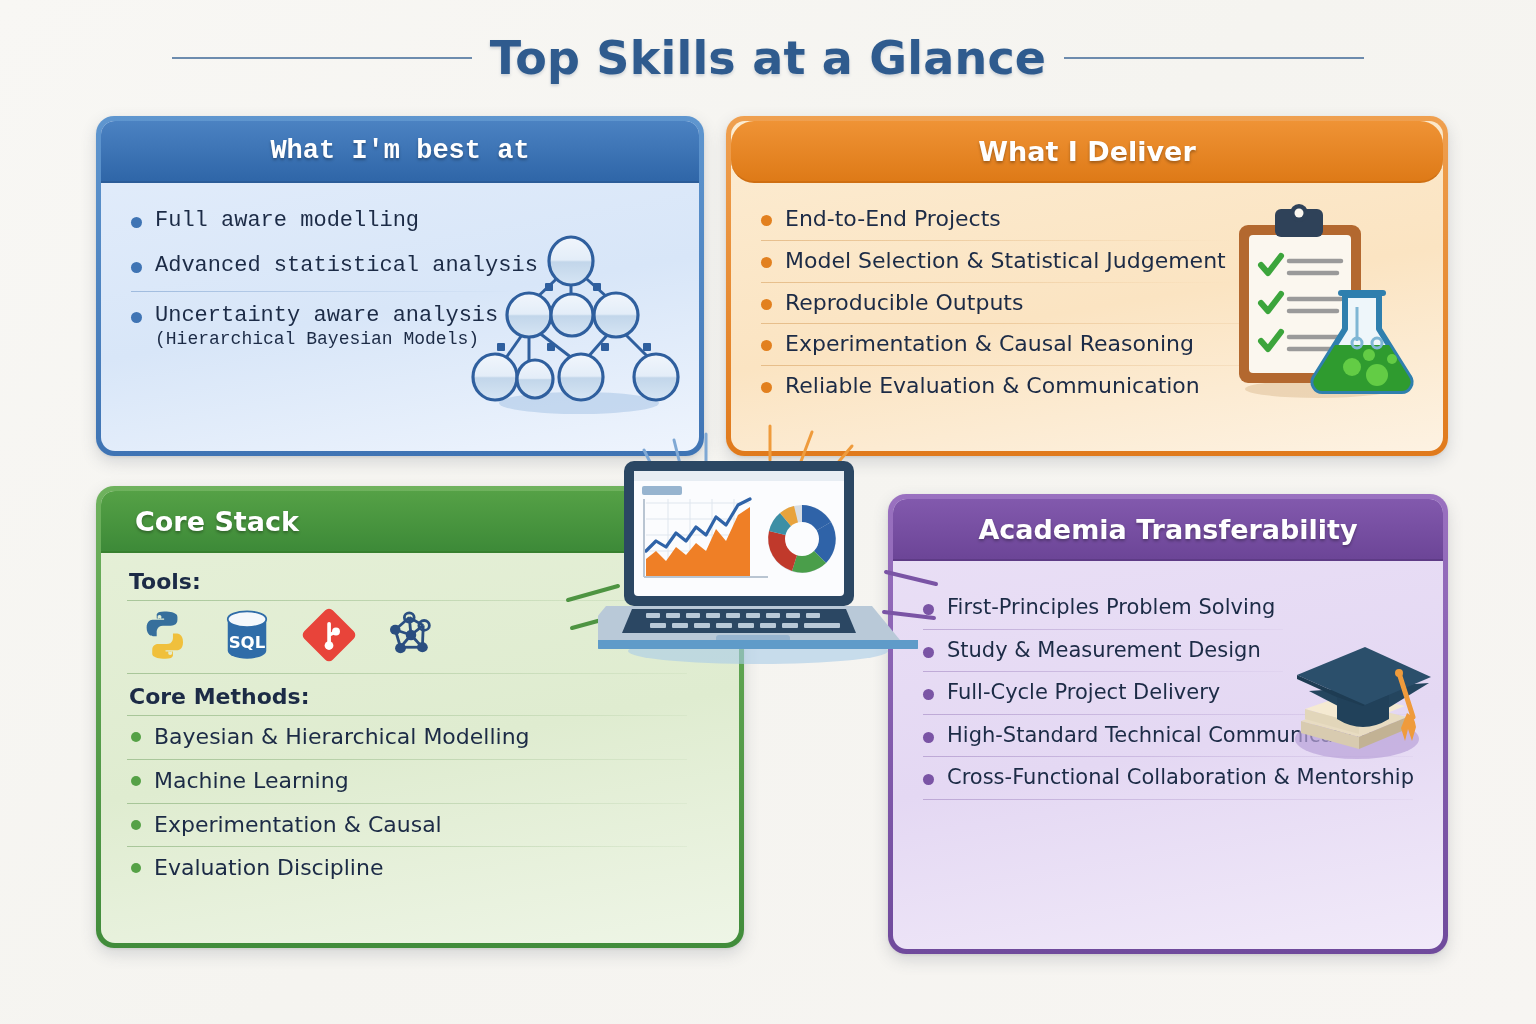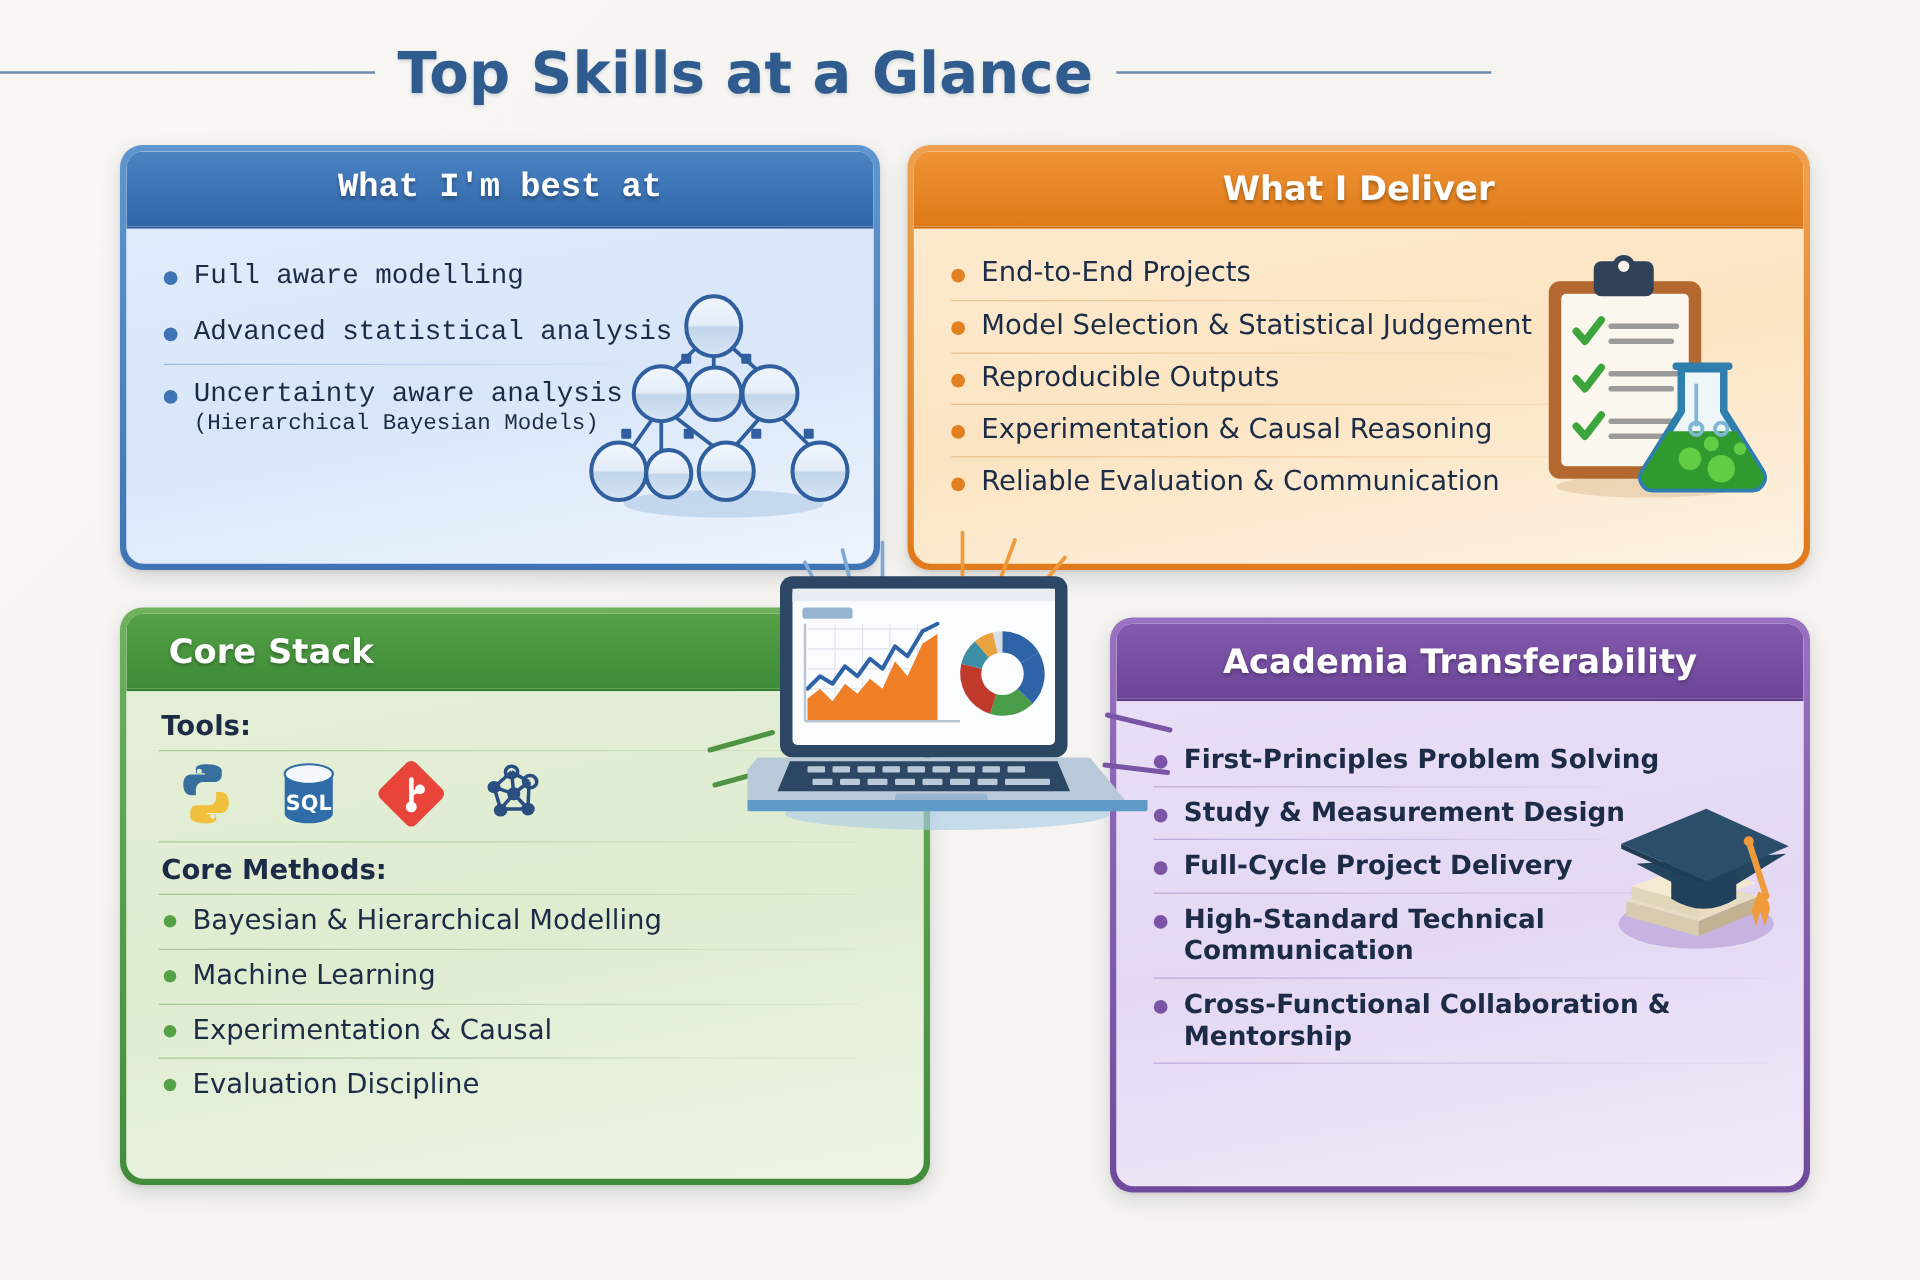--- a/index.html
+++ b/index.html
@@ -7,21 +7,21 @@
     width: 1536px; height: 1024px;
     background: #f7f6f3;
     font-family: "DejaVu Sans", sans-serif;
     overflow: hidden;
   }
   #stage { position: relative; width: 1536px; height: 1024px;
            background: linear-gradient(135deg,#f8f7f4 0%,#f5f4f0 50%,#f7f5f2 100%); }
 
   
   .title-row { position:absolute; top:18px; left:0; width:1536px; height:80px;
-               display:flex; align-items:center; gap:18px; }
+               display:flex; align-items:center; justify-content:center; gap:18px; }
   .title-rule { height:2px; background:#3f6897; opacity:.75; }
   .title-rule.left  { width:300px; }
   .title-rule.right { width:300px; }
   .page-title { font-family:"DejaVu Sans", sans-serif; font-size:46px; font-weight:700;
                 color:#2f5b8e; letter-spacing:.2px; white-space:nowrap;
                 text-shadow:0 2px 3px rgba(90,110,140,.25); }
 
   
   .card { position:absolute; border-radius:18px; overflow:hidden;
           box-shadow:0 6px 16px rgba(60,70,90,.18), 0 1px 3px rgba(0,0,0,.08); }
@@ -49,21 +49,21 @@
   #card-best .card-head { background:linear-gradient(180deg,#4b82c2 0%,#2f66a8 100%);
                           border-bottom:2px solid #2b5c98; }
   #card-best .bdot { background:#3f74b4; }
   #card-best .sep { background:linear-gradient(90deg,rgba(110,150,200,.55),rgba(110,150,200,0)); }
 
   
   #card-deliver { left:726px; top:116px; width:722px; height:340px;
                   background:linear-gradient(180deg,#efa050,#e07a1c); }
   #card-deliver .card-inner { background:linear-gradient(170deg,#fcecd2 0%,#fbe4c2 55%,#fdf2e2 100%); }
   #card-deliver .card-head { background:linear-gradient(180deg,#ef9335 0%,#de7a17 100%);
-                             border-bottom:2px solid #cf6f12; }
+                             border-bottom:2px solid #cf6f12;border-radius:23px; }
   #card-deliver .bdot { background:#e2801f; }
   #card-deliver .sep { background:linear-gradient(90deg,rgba(210,150,80,.5),rgba(210,150,80,0)); }
   #card-deliver .bitem { padding:7px 0 7px 4px; }
 
   
   #card-stack { left:96px; top:486px; width:648px; height:462px;
                 background:linear-gradient(180deg,#6fb25e,#418c3b); }
   #card-stack .card-inner { background:linear-gradient(170deg,#e6f0d8 0%,#dfecd0 55%,#eef5e6 100%); }
   #card-stack .card-head { background:linear-gradient(180deg,#55a146 0%,#3d8a38 100%);
                            border-bottom:2px solid #37802f;text-align:right; }
@@ -339,21 +339,21 @@
         </ul>
       </div>
     </div>
   </div>
 
   <div class="card" id="card-acad">
     <div class="card-inner">
       <div class="card-head">
         <span class="card-head-txt">Academia Transferability</span>
       </div>
-      <div class="card-body" style="padding-top:26px;font-weight:bold;">
+      <div class="card-body" style="padding-top:26px;">
         <ul class="blist">
           <li class="bitem">
             <span class="bdot"></span>
             <span class="btext">First-Principles Problem Solving</span>
           </li>
           <li class="sep" style="width:360px;margin-left:4px;"></li>
           <li class="bitem">
             <span class="bdot"></span>
             <span class="btext">Study &amp; Measurement Design</span>
           </li>

